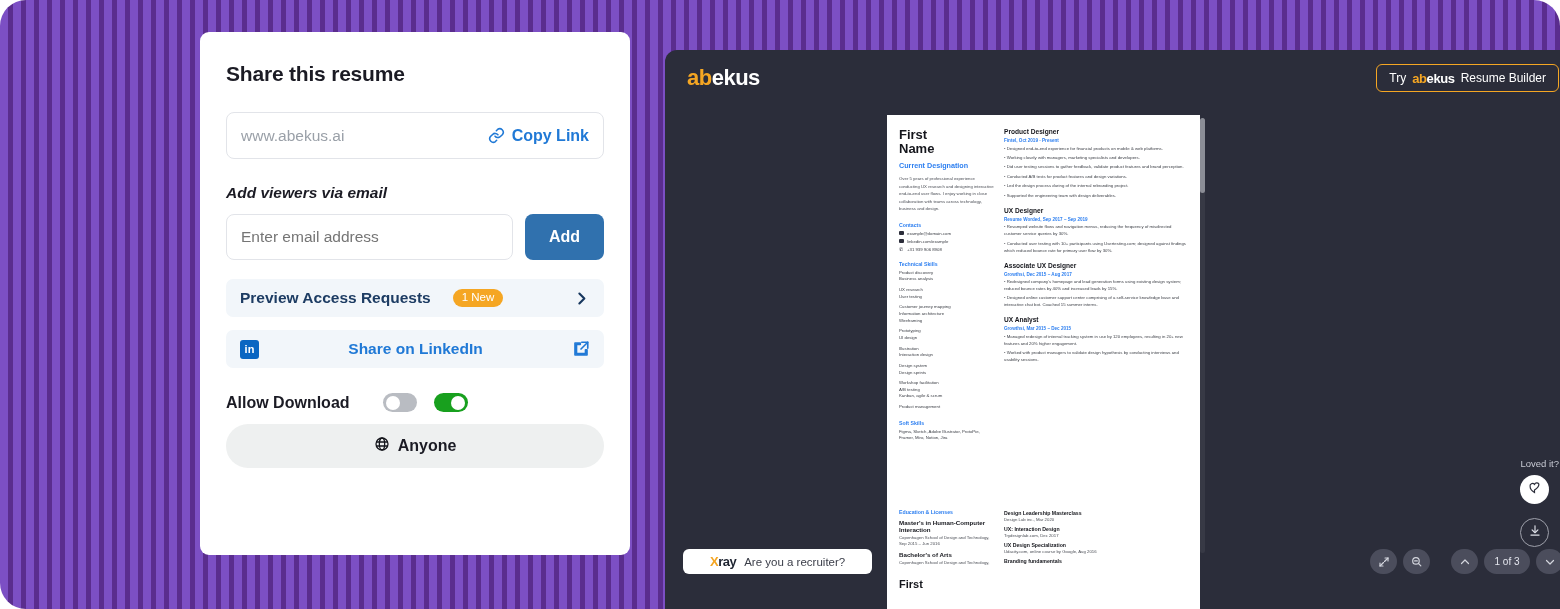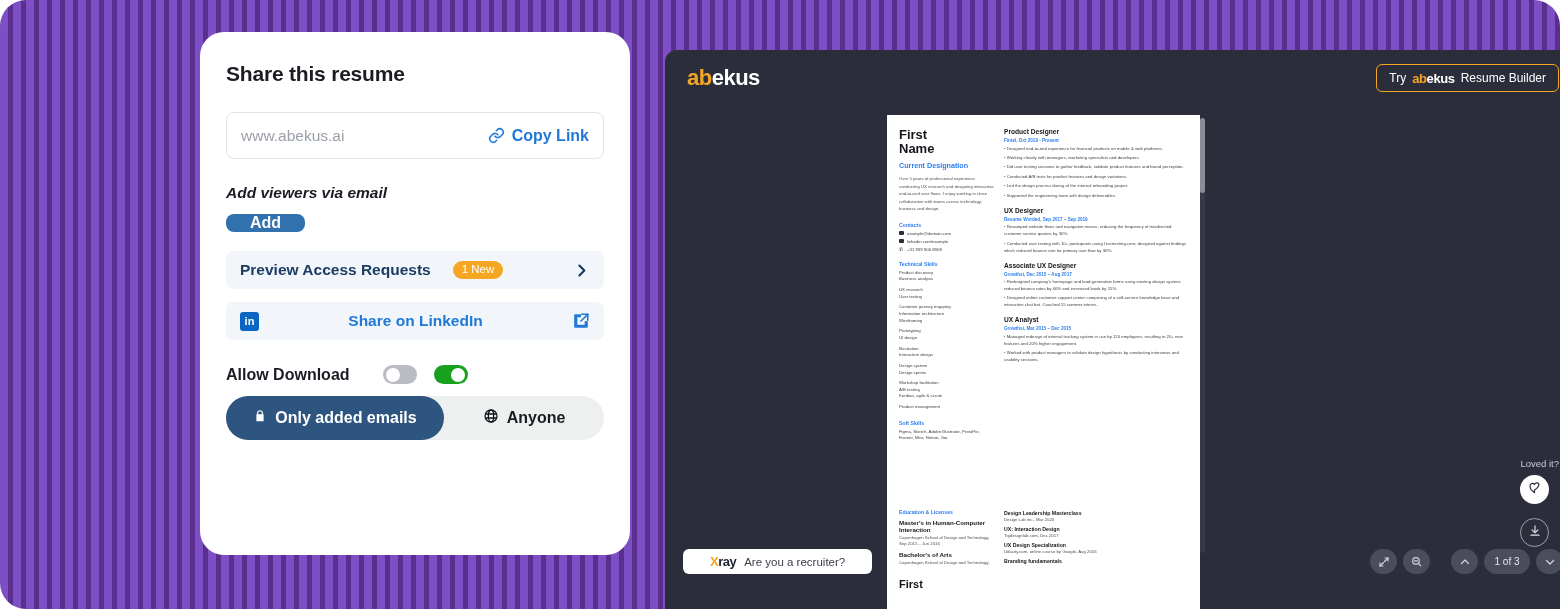--- a/index.html
+++ b/index.html
@@ -17,21 +17,21 @@
     background:
       repeating-linear-gradient(90deg,
         #7c4fc4 0px, #7c4fc4 8px,
         #5a2d8e 8px, #5a2d8e 13px);
   }
 
   
   .share-card {
     position: absolute; left: 200px; top: 32px;
     width: 430px; height: 523px;
-    background: #ffffff; border-radius: 24px;
+    background: #ffffff; border-radius: 9px;
     padding: 30px 26px 0 26px;
   }
   .card-title {
     font-size: 21px; font-weight: bold; color: #1b1b24;
     letter-spacing: -0.2px;
   }
 
   .link-row {
     margin-top: 26px; height: 47px;
     border: 1px solid #e2e4e9; border-radius: 8px;
@@ -242,20 +242,21 @@
           <path d="M14 11a5 5 0 0 0-7.5-.5l-3 3a5 5 0 0 0 7 7l1.7-1.7"></path>
         </svg>
       </span>
       <span>Copy Link</span>
     </div>
   </div>
 
   <div class="field-label">Add viewers via email</div>
 
   <div class="email-row">
+    <input class="email-input" placeholder="Enter email address" style="">
     <button class="add-btn">Add</button>
   </div>
 
   <div class="tile">
     <span class="tile-text">Preview Access Requests</span>
     <span class="badge">1 New</span>
     <span class="chev-right">
       <svg width="17" height="17" viewBox="0 0 24 24" fill="none" stroke="#17375e" stroke-width="3" stroke-linecap="round" stroke-linejoin="round">
           <polyline points="9 5 16 12 9 19"></polyline>
         </svg>
@@ -279,28 +280,20 @@
     <span class="toggle off">
         <span class="knob"></span>
       </span>
     <span class="toggle on">
         <span class="knob"></span>
       </span>
   </div>
 
 
   <div class="seg">
-    <div class="seg-opt active">
-      <span>
-        <svg width="14" height="14" viewBox="0 0 24 24" fill="#ffffff">
-            <path d="M17 9V7a5 5 0 0 0-10 0v2H5.8v12h12.4V9zm-8-2a3 3 0 0 1 6 0v2H9z"></path>
-          </svg>
-      </span>
-      <span>Only added emails</span>
-    </div>
     <div class="seg-opt idle">
       <span>
         <svg width="16" height="16" viewBox="0 0 24 24" fill="none" stroke="#15161c" stroke-width="1.9">
             <circle cx="12" cy="12" r="9"></circle>
             <ellipse cx="12" cy="12" rx="4" ry="9"></ellipse>
             <path d="M3.2 9h17.6M3.2 15h17.6"></path>
           </svg>
       </span>
       <span>Anyone</span>
     </div>

